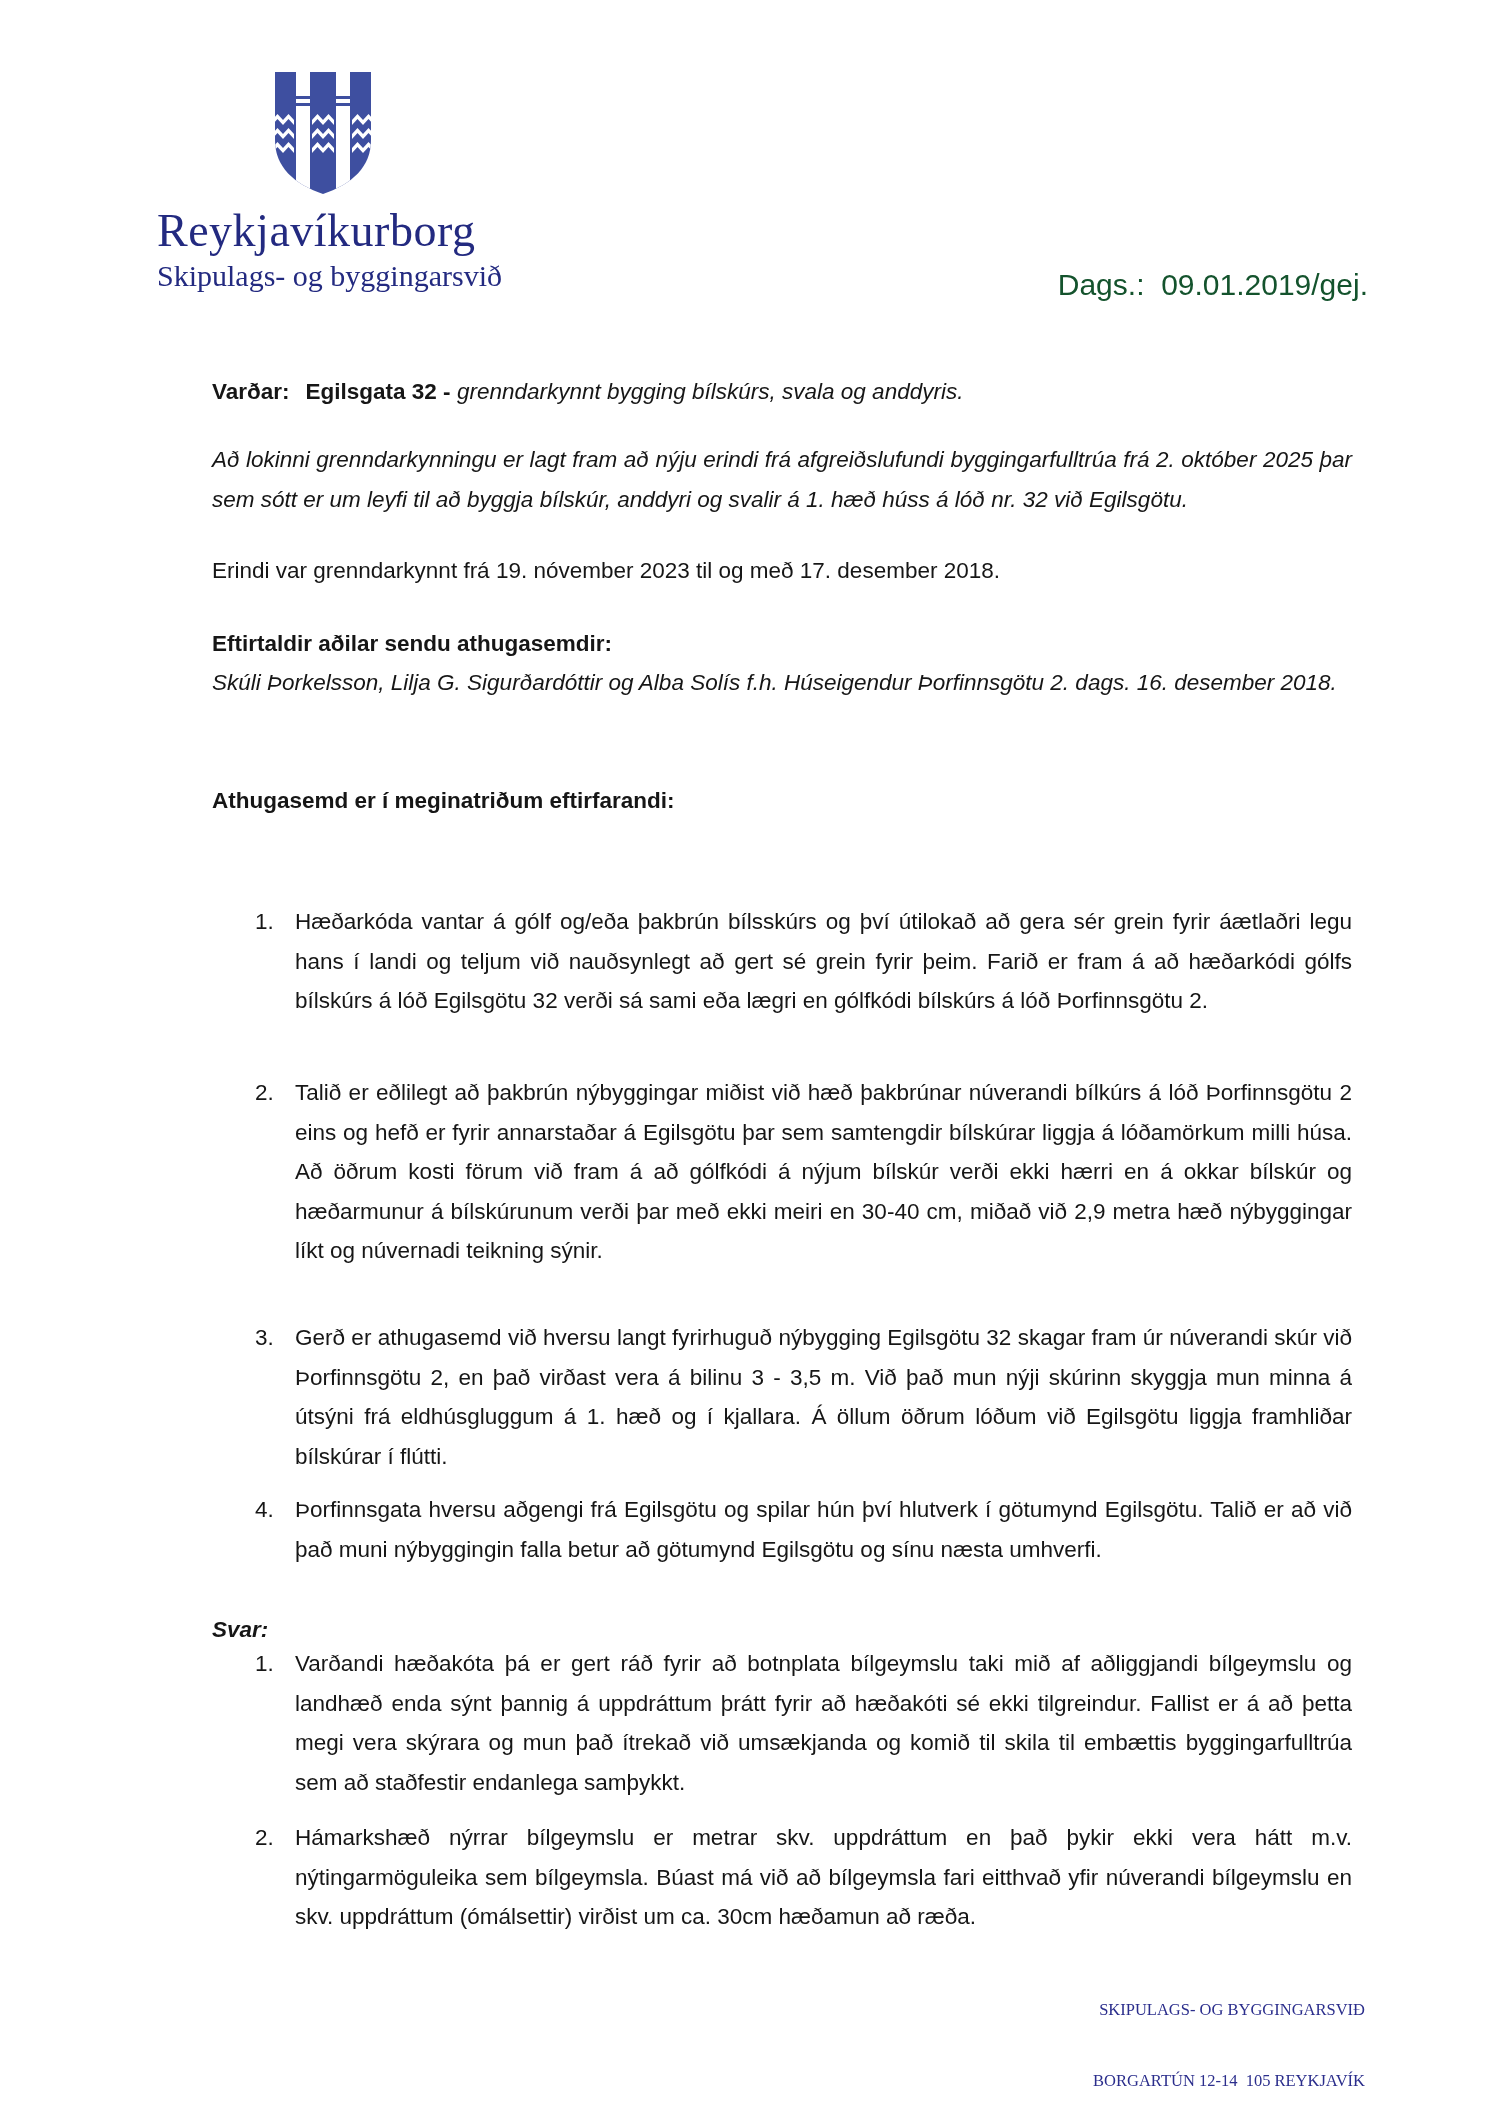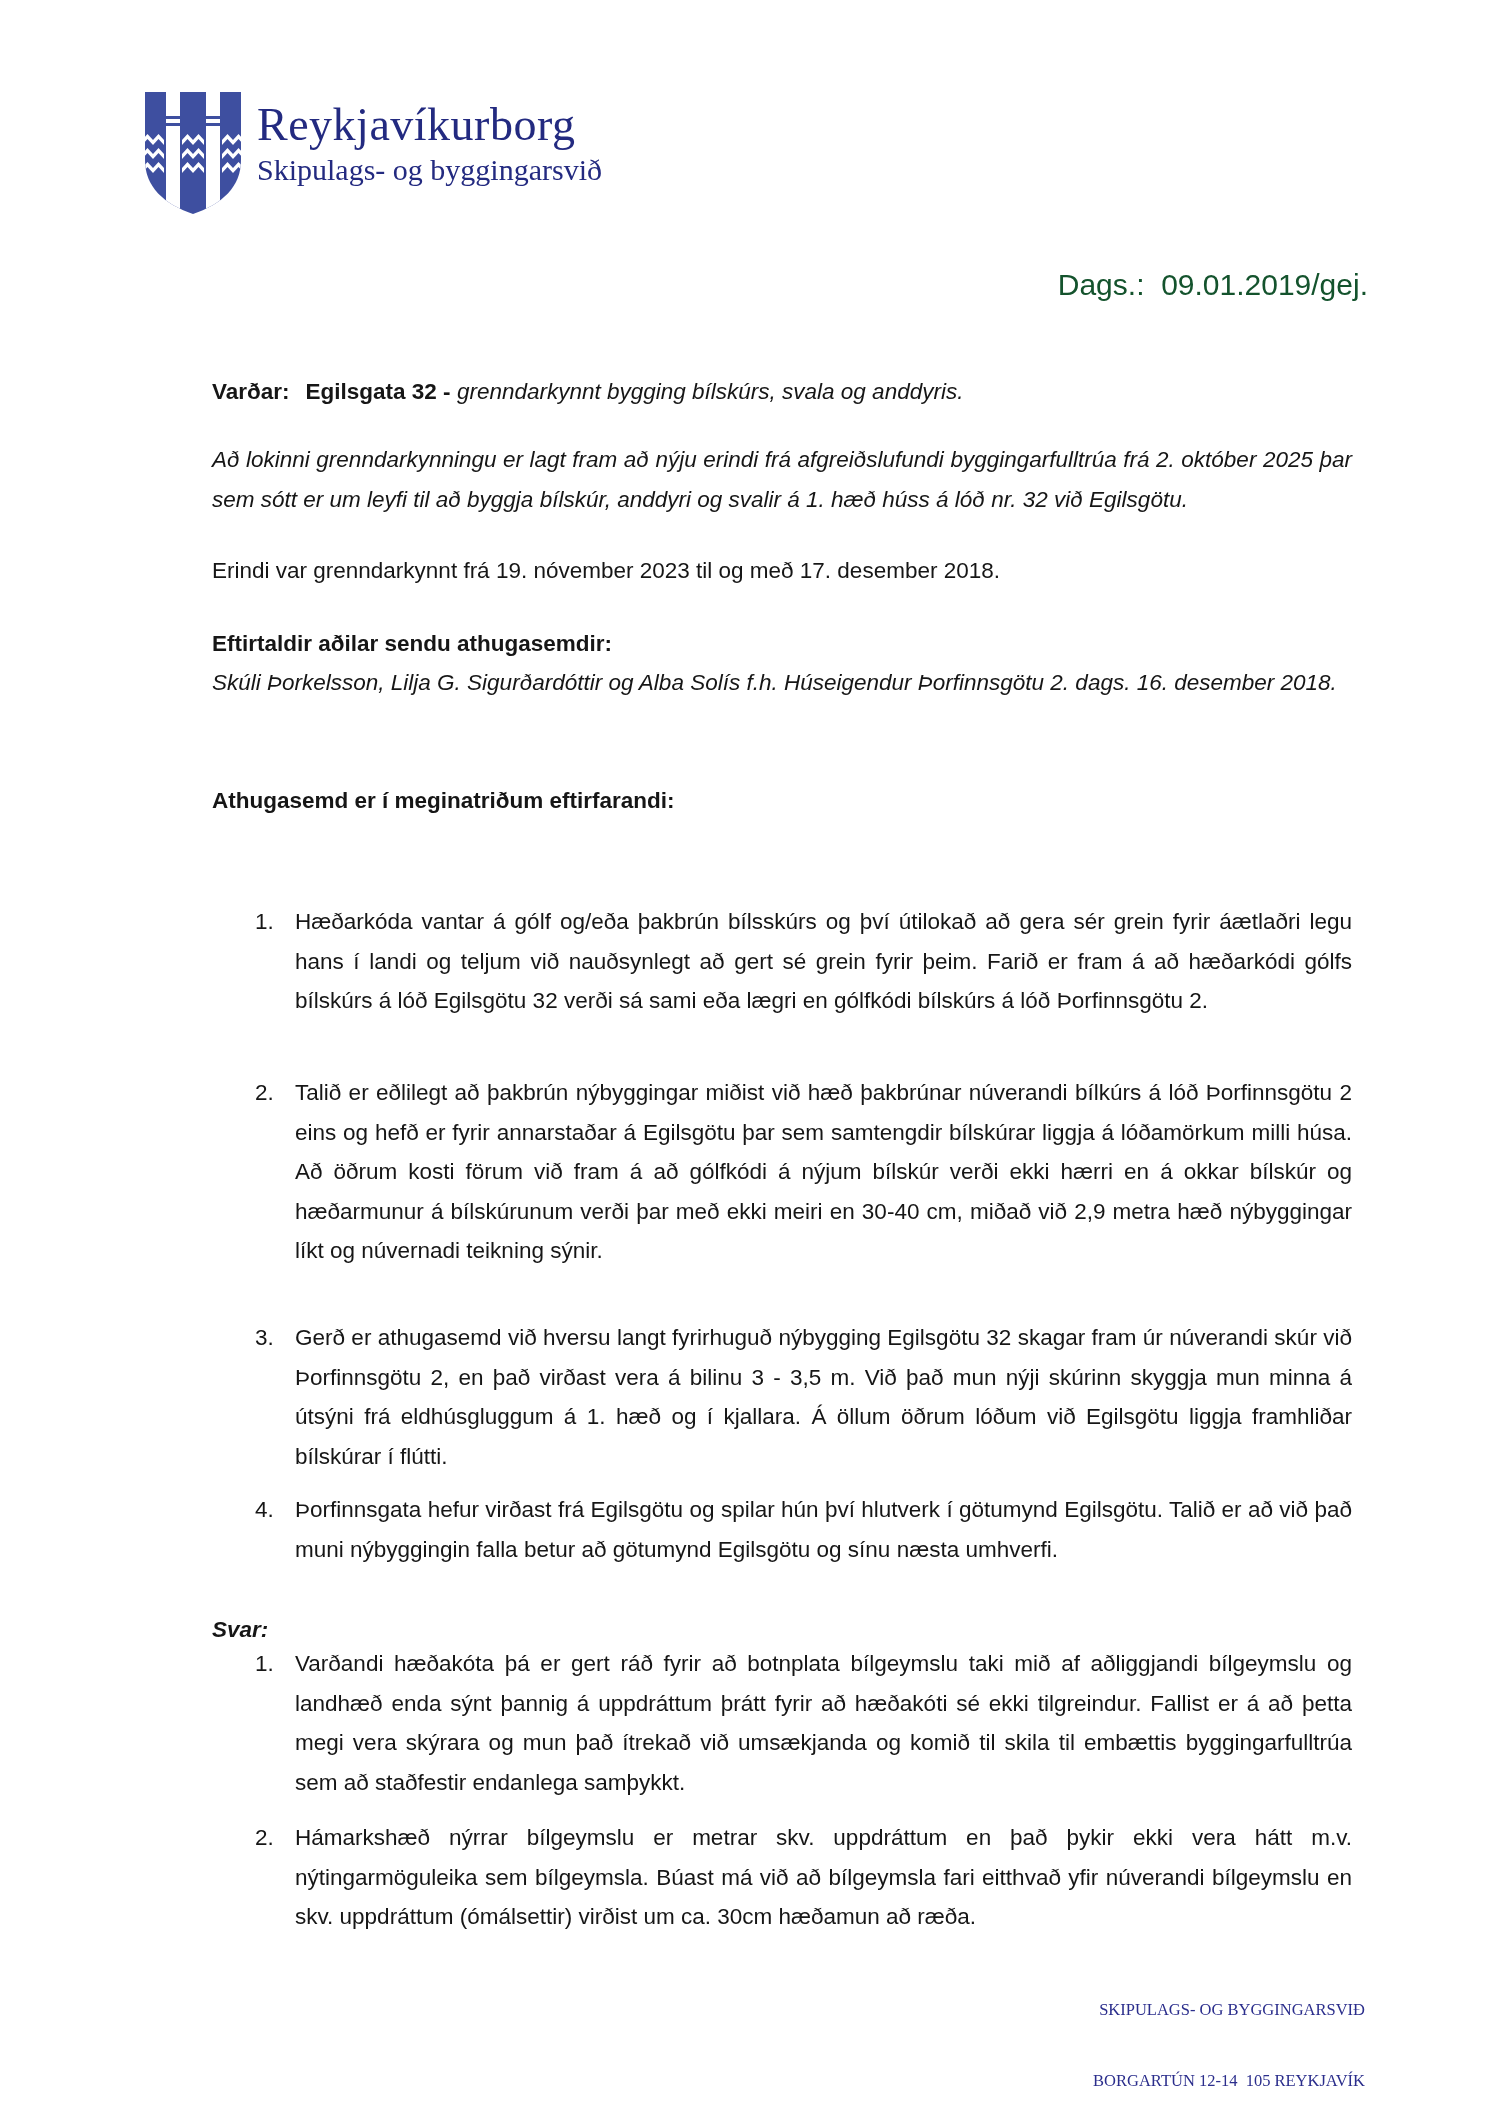--- a/index.html
+++ b/index.html
@@ -5,21 +5,21 @@
   html,body{margin:0;padding:0;background:#ffffff;}
   .page{
     position:relative;
     width:1500px;height:2120px;
     background:#ffffff;
     font-family:"Liberation Sans", sans-serif;
     color:#161616;
     overflow:hidden;
   }
   
-  .header{position:absolute;left:143px;top:90px;display:flex;align-items:flex-start;}
+  .header{position:absolute;left:143px;top:70px;display:flex;align-items:center;flex-direction:column;}
   .logo{width:100px;height:126px;flex:0 0 auto;}
   .header-text{margin-left:14px;padding-top:10px;font-family:"Liberation Serif", serif;color:#232a80;}
   .org-name{font-size:46px;line-height:50px;letter-spacing:0.5px;}
   .dept-name{font-size:30px;line-height:36px;margin-top:2px;}
   
   .date{
     position:absolute;top:268px;right:132px;
     font-size:30px;white-space:pre-wrap;color:#14532d;
   }
   
@@ -119,21 +119,21 @@
   <div class="item c2">
     <span class="num">2.</span>
     <span>Talið er eðlilegt að þakbrún nýbyggingar miðist við hæð þakbrúnar núverandi bílkúrs á lóð Þorfinnsgötu 2 eins og hefð er fyrir annarstaðar á Egilsgötu þar sem samtengdir bílskúrar liggja á lóðamörkum milli húsa. Að öðrum kosti förum við fram á að gólfkódi á nýjum bílskúr verði ekki hærri en á okkar bílskúr og hæðarmunur á bílskúrunum verði þar með ekki meiri en 30-40 cm, miðað við 2,9 metra hæð nýbyggingar líkt og núvernadi teikning sýnir.</span>
   </div>
   <div class="item c3">
     <span class="num">3.</span>
     <span>Gerð er athugasemd við hversu langt fyrirhuguð nýbygging Egilsgötu 32 skagar fram úr núverandi skúr við Þorfinnsgötu 2, en það virðast vera á bilinu 3 - 3,5 m. Við það mun nýji skúrinn skyggja mun minna á útsýni frá eldhúsgluggum á 1. hæð og í kjallara. Á öllum öðrum lóðum við Egilsgötu liggja framhliðar bílskúrar í flútti.</span>
   </div>
   <div class="item c4">
     <span class="num">4.</span>
-    <span>Þorfinnsgata hefur virðast frá Egilsgötu og spilar hún því hlutverk í götumynd Egilsgötu. Talið er að við það muni nýbyggingin falla betur að götumynd Egilsgötu og sínu næsta umhverfi.</span>
+    <span>Þorfinnsgata hversu aðgengi frá Egilsgötu og spilar hún því hlutverk í götumynd Egilsgötu. Talið er að við það muni nýbyggingin falla betur að götumynd Egilsgötu og sínu næsta umhverfi.</span>
   </div>
 
   <div class="blk h-svar">Svar:</div>
   <div class="item a1">
     <span class="num">1.</span>
     <span>Varðandi hæðakóta þá er gert ráð fyrir að botnplata bílgeymslu taki mið af aðliggjandi bílgeymslu og landhæð enda sýnt þannig á uppdráttum þrátt fyrir að hæðakóti sé ekki tilgreindur. Fallist er á að þetta megi vera skýrara og mun það ítrekað við umsækjanda og komið til skila til embættis byggingarfulltrúa sem að staðfestir endanlega samþykkt.</span>
   </div>
   <div class="item a2">
     <span class="num">2.</span>
     <span>Hámarkshæð nýrrar bílgeymslu er metrar skv. uppdráttum en það þykir ekki vera hátt m.v. nýtingarmöguleika sem bílgeymsla. Búast má við að bílgeymsla fari eitthvað yfir núverandi bílgeymslu en skv. uppdráttum (ómálsettir) virðist um ca. 30cm hæðamun að ræða.</span>

